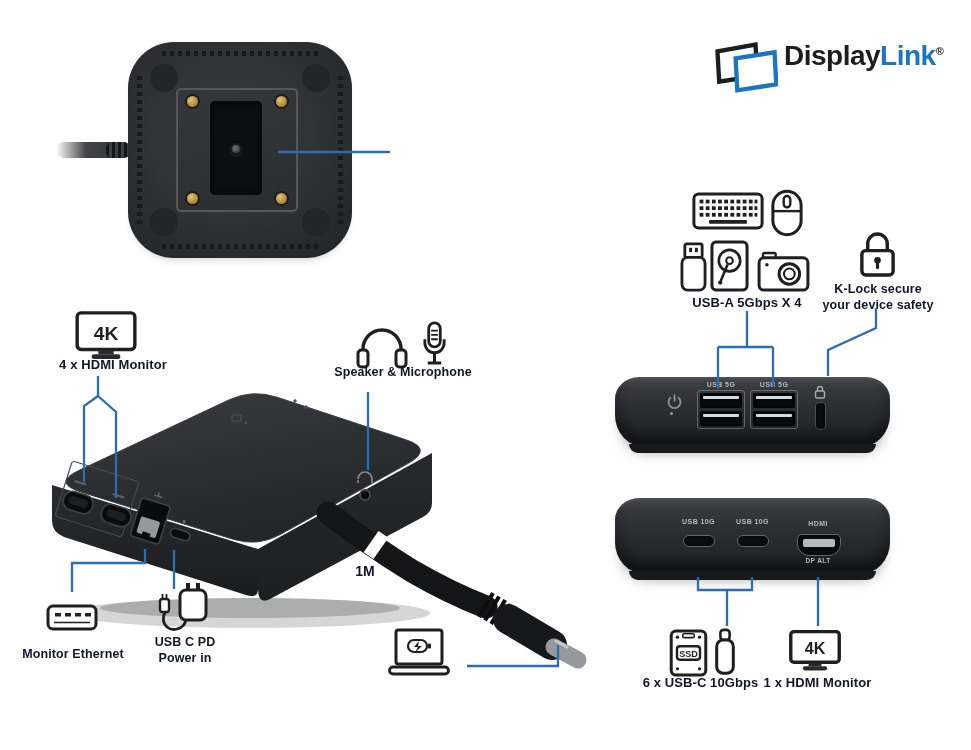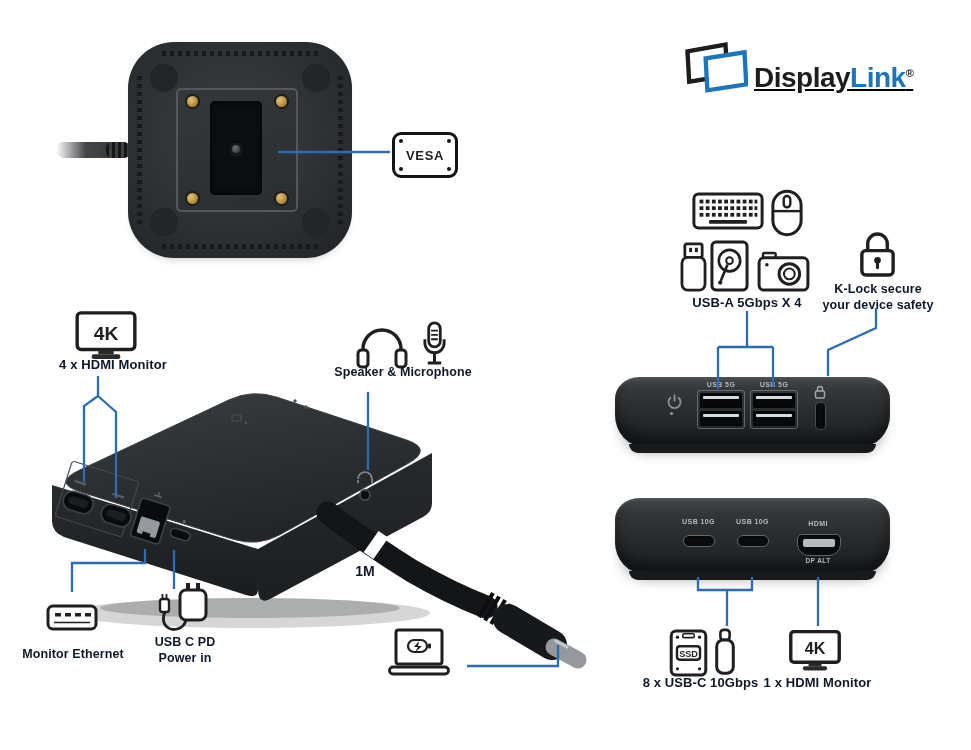--- a/index.html
+++ b/index.html
@@ -32,21 +32,21 @@
   .cable-stub{left:56px;top:142px;width:74px;height:16px;border-radius:8px;
      background:linear-gradient(90deg,rgba(70,71,73,0) 0%,#454648 40%,#2e2f31 100%);}
   .cable-stub::after{content:"";position:absolute;right:0;top:0;width:24px;height:16px;border-radius:6px;
      background:repeating-linear-gradient(90deg,#151617 0 3px,#3e3f41 3px 6px);}
   
   .vesa-tag{left:392px;top:132px;width:60px;height:40px;border:3px solid #141416;border-radius:9px;background:#fff;
      display:flex;align-items:center;justify-content:center;font-weight:bold;font-size:13px;color:#222;
      letter-spacing:.6px;}
   .vesa-dot{position:absolute;width:4px;height:4px;border-radius:50%;background:#141416;}
   
-  .dl-logo{left:684px;top:40px;display:flex;align-items:flex-end;text-decoration:underline;}
+  .dl-logo{left:714px;top:40px;display:flex;align-items:flex-start;}
   .dl-text{font-size:28px;font-weight:bold;color:#1d1d20;letter-spacing:-.5px;margin-left:6px;}
   .dl-text .blue{color:#1b76bd;}
   .dl-text sup{font-size:11px;font-weight:bold;vertical-align:super;}
   
   .rear-photo{left:615px;width:275px;
      background:linear-gradient(180deg,#46494c 0%,#36393c 16%,#2b2e31 45%,#242629 72%,#1d1f21 100%);
      border-radius:24px 24px 30px 30px / 22px 22px 32px 32px;
      box-shadow:inset 0 2px 3px rgba(255,255,255,.07), inset 0 -12px 14px rgba(0,0,0,.45),
                 0 12px 14px -8px rgba(0,0,0,.4);}
   .rear-photo::after{content:"";position:absolute;left:14px;right:14px;bottom:-6px;height:9px;background:#18191b;
@@ -90,27 +90,20 @@
     <div class="vesa-plate">
       <div class="screw" style="left:9px;top:6px;"></div>
       <div class="screw" style="right:9px;top:6px;"></div>
       <div class="screw" style="left:9px;bottom:6px;"></div>
       <div class="screw" style="right:9px;bottom:6px;"></div>
       <div class="vesa-inner"></div>
       <div class="center-screw"></div>
     </div>
   </div>
 
-  <div class="abs vesa-tag">
-    <div class="vesa-dot" style="left:4px;top:4px;"></div>
-    <div class="vesa-dot" style="right:4px;top:4px;"></div>
-    <div class="vesa-dot" style="left:4px;bottom:4px;"></div>
-    <div class="vesa-dot" style="right:4px;bottom:4px;"></div>
-    <span>VESA</span>
-  </div>
 
   <div class="abs dl-logo">
     <svg width="64" height="54" viewBox="0 0 74 60">
       <path d="M4,12 L48,4 L50,40 L6,47 Z" fill="#ffffff" stroke="#1d1d20" stroke-width="5" stroke-linejoin="miter"></path>
       <path d="M25,20 L70,13 L72,50 L27,57 Z" fill="#ffffff" stroke="#1b76bd" stroke-width="5" stroke-linejoin="miter"></path>
     </svg>
     <div class="dl-text"><span>Display</span><span class="blue">Link</span><sup>®</sup></div>
   </div>
 
   <svg class="ico" style="left:75px;top:311px;" width="62" height="50" viewBox="0 0 64 52">
@@ -363,21 +356,21 @@
     <circle cx="8.5" cy="41.5" r="1.7" fill="#1f1f21"></circle>
       <circle cx="31.5" cy="41.5" r="1.7" fill="#1f1f21"></circle>
     <rect x="14" y="5" width="12" height="4" rx="1.5" fill="none" stroke="#1f1f21" stroke-width="1.6"></rect>
     <rect x="8" y="18" width="24" height="14" rx="3" fill="none" stroke="#1f1f21" stroke-width="2.4"></rect>
     <text x="20" y="28.8" font-size="9.5" font-weight="bold" fill="#1f1f21" text-anchor="middle">SSD</text>
   </svg>
   <svg class="ico" style="left:713px;top:627px;" width="24" height="50" viewBox="0 0 26 52">
     <rect x="8" y="2" width="10" height="11" rx="3.5" fill="#fff" stroke="#1f1f21" stroke-width="2.6"></rect>
     <rect x="4" y="13" width="18" height="36" rx="7" fill="#fff" stroke="#1f1f21" stroke-width="3"></rect>
   </svg>
-  <div class="lbl" style="left:628px;top:675px;width:145px;">8 x USB-C 10Gbps</div>
+  <div class="lbl" style="left:628px;top:675px;width:145px;">6 x USB-C 10Gbps</div>
 
   <svg class="ico" style="left:789px;top:630px;" width="52" height="42" viewBox="0 0 64 52">
     <rect x="2" y="2" width="60" height="38" rx="4" fill="#fff" stroke="#1f1f21" stroke-width="3.4"></rect>
     <text x="32" y="30" font-size="20" font-weight="bold" fill="#1f1f21" text-anchor="middle">4K</text>
     <rect x="24" y="41" width="16" height="4" fill="#2a2a2c"></rect>
     <rect x="17" y="45" width="30" height="5" rx="2.5" fill="#2a2a2c"></rect>
   </svg>
   <div class="lbl" style="left:745px;top:675px;width:145px;">1 x HDMI Monitor</div>
 
   <svg class="ico" style="left:0;top:0;" width="971" height="750" viewBox="0 0 971 750">

